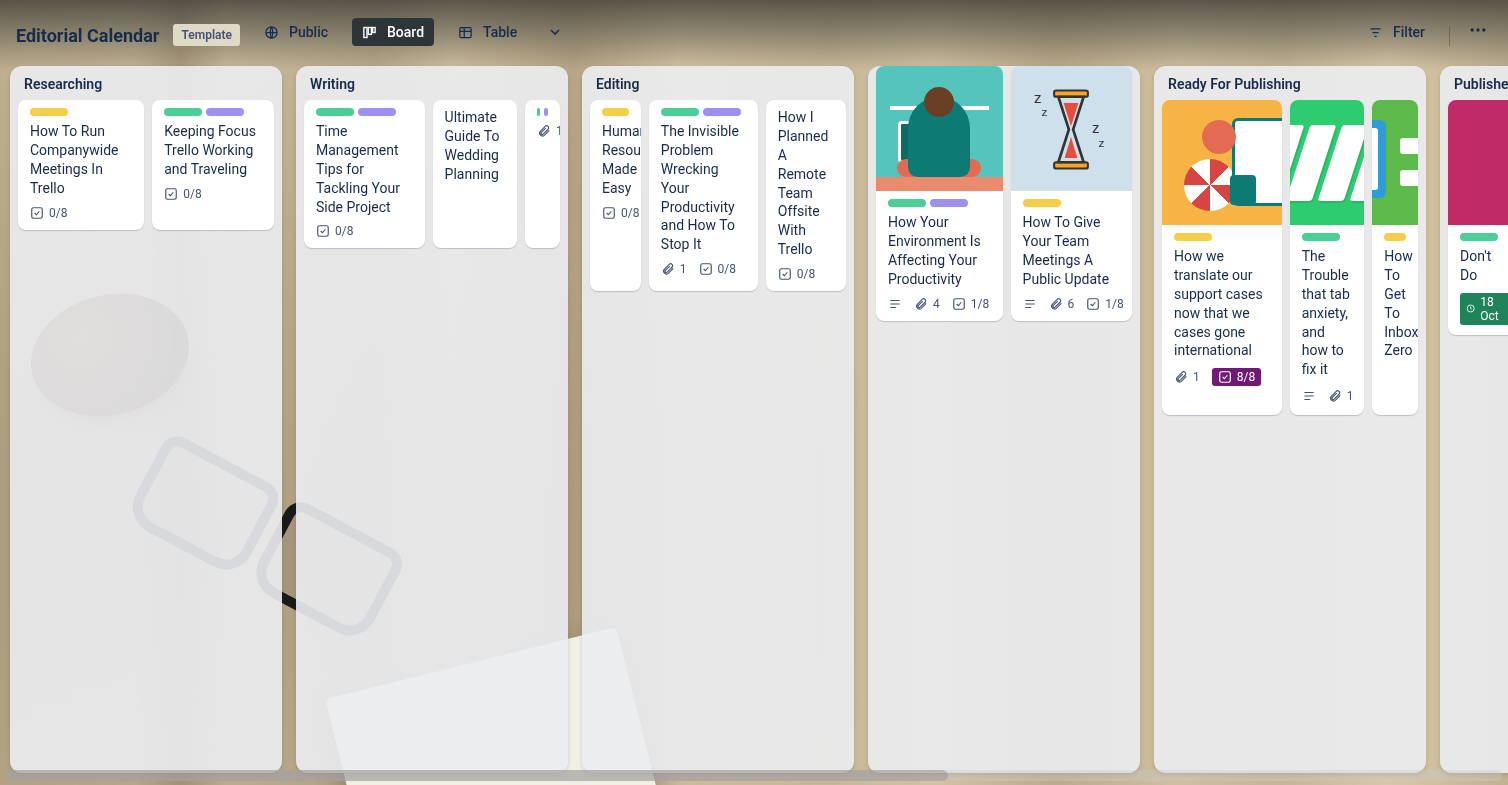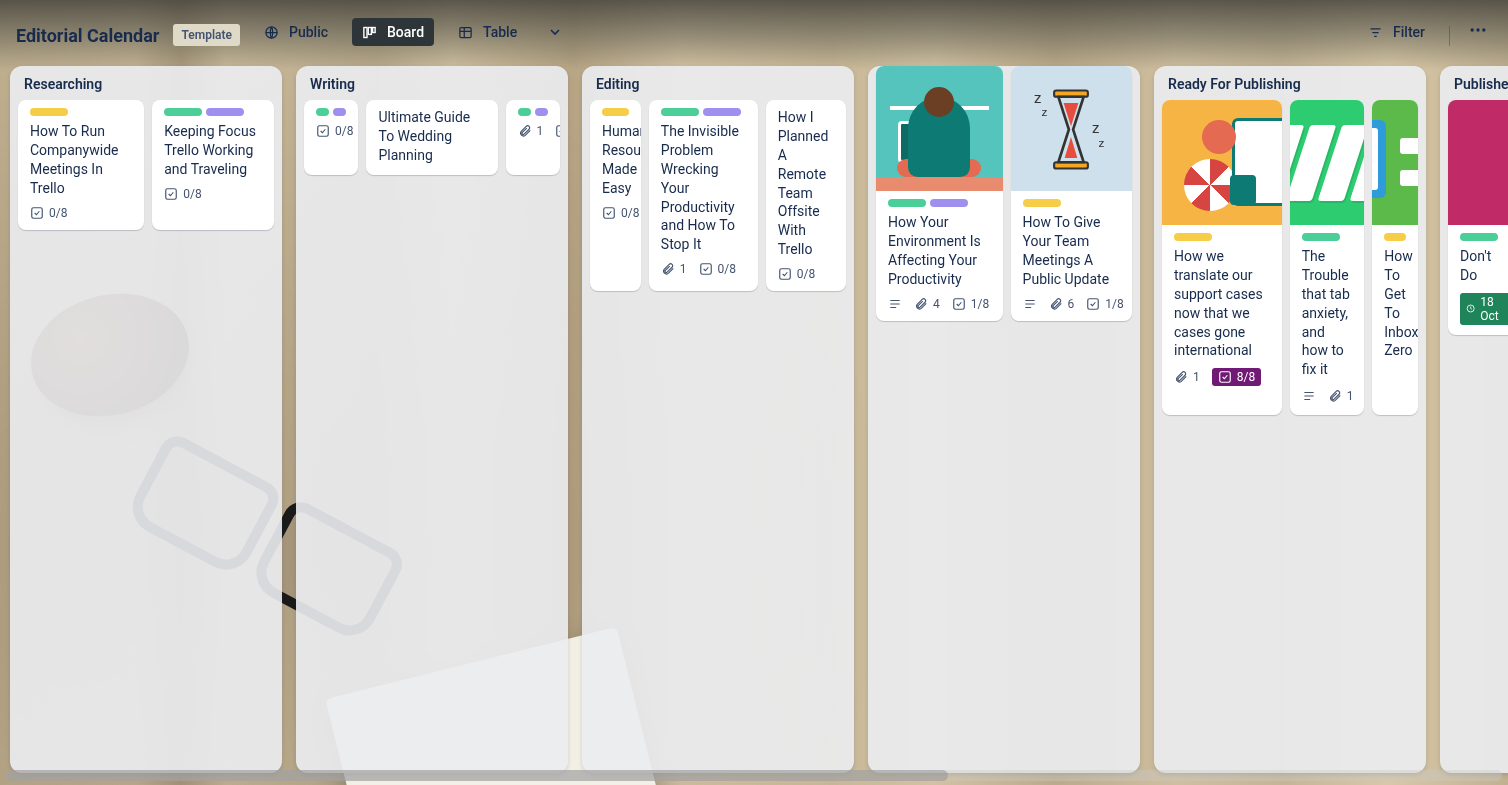--- a/index.html
+++ b/index.html
@@ -187,20 +187,21 @@
     </div>
     <div class="list">
       <div class="list-h">Writing</div>
       <div class="cards">
         <div class="card">
           <div class="c-body">
             <div class="labels">
               <span class="lbl" style="background: rgb(75, 206, 151);"></span>
               <span class="lbl" style="background: rgb(159, 143, 239);"></span>
             </div>
+            <div class="c-title">Time Management Tips for Tackling Your Side Project</div>
             <div class="badges">
               <span class="badge">
                 <svg width="14" height="14" viewBox="0 0 24 24" fill="none" stroke="#44546f" stroke-width="2">
                   <rect x="3" y="3" width="18" height="18" rx="3"></rect>
                   <path d="M8 12l3 3 5-6"></path>
                 </svg>
                 <span>0/8</span>
               </span>
             </div>
           </div>

